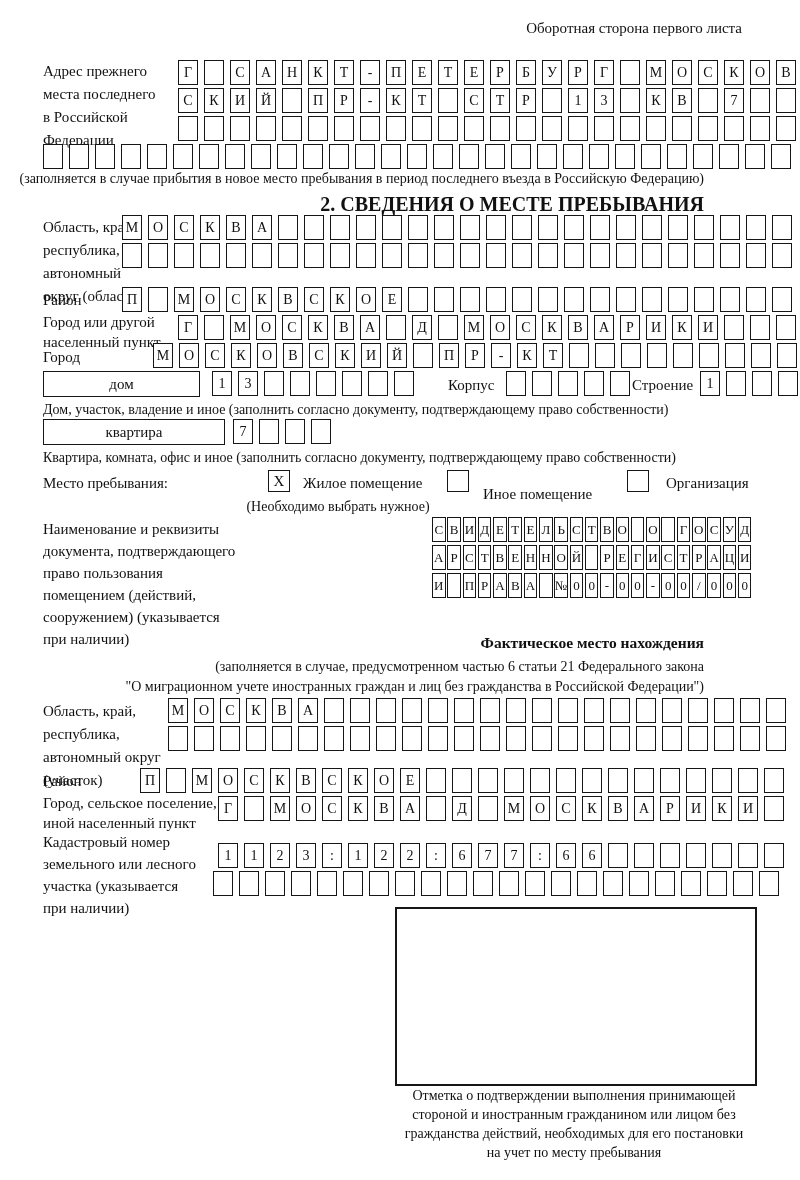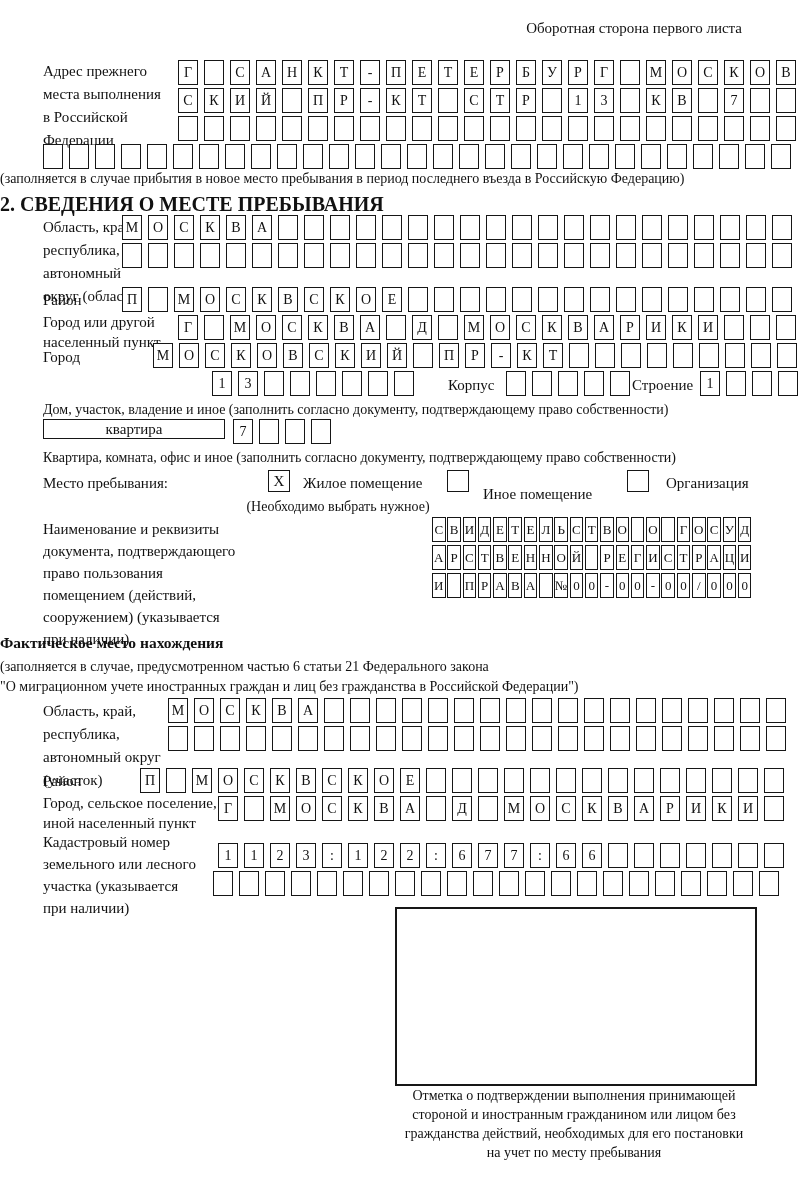--- a/index.html
+++ b/index.html
@@ -4,21 +4,21 @@
 <style>
   html,body { margin:0; padding:0; background:#fff; }
   #page {
     position:relative; width:800px; height:1180px; background:#fff;
     font-family:"Liberation Serif", serif; color:#111; overflow:hidden;
   }
   .lbl { position:absolute; font-size:15px; line-height:23px; white-space:nowrap; }
   .lbl.lh20 { line-height:20px; }
   .lbl.lh22 { line-height:22px; }
   .note { position:absolute; font-size:14px; white-space:nowrap; }
-  .center { left:0; width:704px; text-align:left; white-space:nowrap; }
+  .center { left:0; width:704px; text-align:right; white-space:nowrap; }
   .title { position:absolute; font-size:20px; font-weight:bold; }
   .boxrow { position:absolute; display:flex; }
   .cell {
     width:20px; height:25px; box-sizing:border-box; margin-right:6px;
     border:1.6px solid #161616; display:flex; align-items:center; justify-content:center;
     font-size:14px; background:#fff; flex:0 0 auto;
   }
   .tight .cell { width:13.5px; margin-right:1.8px; font-size:13px; }
   .fieldrect {
     position:absolute; box-sizing:border-box; border:1.6px solid #161616;
@@ -35,21 +35,21 @@
 </style>
 </head>
 <body>
 
 <div id="page">
 
   <div class="note" style="top:20px; right:58px; font-size:15px;text-align:right;">Оборотная сторона первого листа</div>
 
   <div class="lbl" style="left:43px; top:60px;">
     <div>Адрес прежнего</div>
-    <div>места выполнения</div>
+    <div>места последнего</div>
     <div>в Российской</div>
     <div>Федерации</div>
   </div>
   <div class="boxrow" style="left:178px; top:60px;">
       <div class="cell">Г</div>
       <div class="cell"></div>
       <div class="cell">С</div>
       <div class="cell">А</div>
       <div class="cell">Н</div>
       <div class="cell">К</div>
@@ -305,20 +305,21 @@
       <div class="cell"></div>
       <div class="cell"></div>
       <div class="cell"></div>
       <div class="cell"></div>
       <div class="cell"></div>
       <div class="cell"></div>
       <div class="cell"></div>
       <div class="cell"></div>
     </div>
 
+  <div class="fieldrect" style="left:43px; top:371px; width:157px; height:26px;">дом</div>
   <div class="boxrow" style="left:212px; top:371px;">
       <div class="cell">1</div>
       <div class="cell">3</div>
       <div class="cell"></div>
       <div class="cell"></div>
       <div class="cell"></div>
       <div class="cell"></div>
       <div class="cell"></div>
       <div class="cell"></div>
     </div>
@@ -332,21 +333,21 @@
     </div>
   <div class="lbl" style="left:632px; top:374px;">Строение</div>
   <div class="boxrow" style="left:700px; top:371px;">
       <div class="cell">1</div>
       <div class="cell"></div>
       <div class="cell"></div>
       <div class="cell"></div>
     </div>
   <div class="note" style="left:43px; top:402px;">Дом, участок, владение и иное (заполнить согласно документу, подтверждающему право собственности)</div>
 
-  <div class="fieldrect" style="left:43px; top:419px; width:182px; height:20px;">квартира</div>
+  <div class="fieldrect" style="left:43px; top:419px; width:182px; height:26px;">квартира</div>
   <div class="boxrow" style="left:233px; top:419px;">
       <div class="cell">7</div>
       <div class="cell"></div>
       <div class="cell"></div>
       <div class="cell"></div>
     </div>
   <div class="note" style="left:43px; top:450px;">Квартира, комната, офис и иное (заполнить согласно документу, подтверждающему право собственности)</div>
 
   <div class="lbl" style="left:43px; top:472px;">Место пребывания:</div>
   <div class="checkbox" style="left:268px; top:470px;">X</div>

